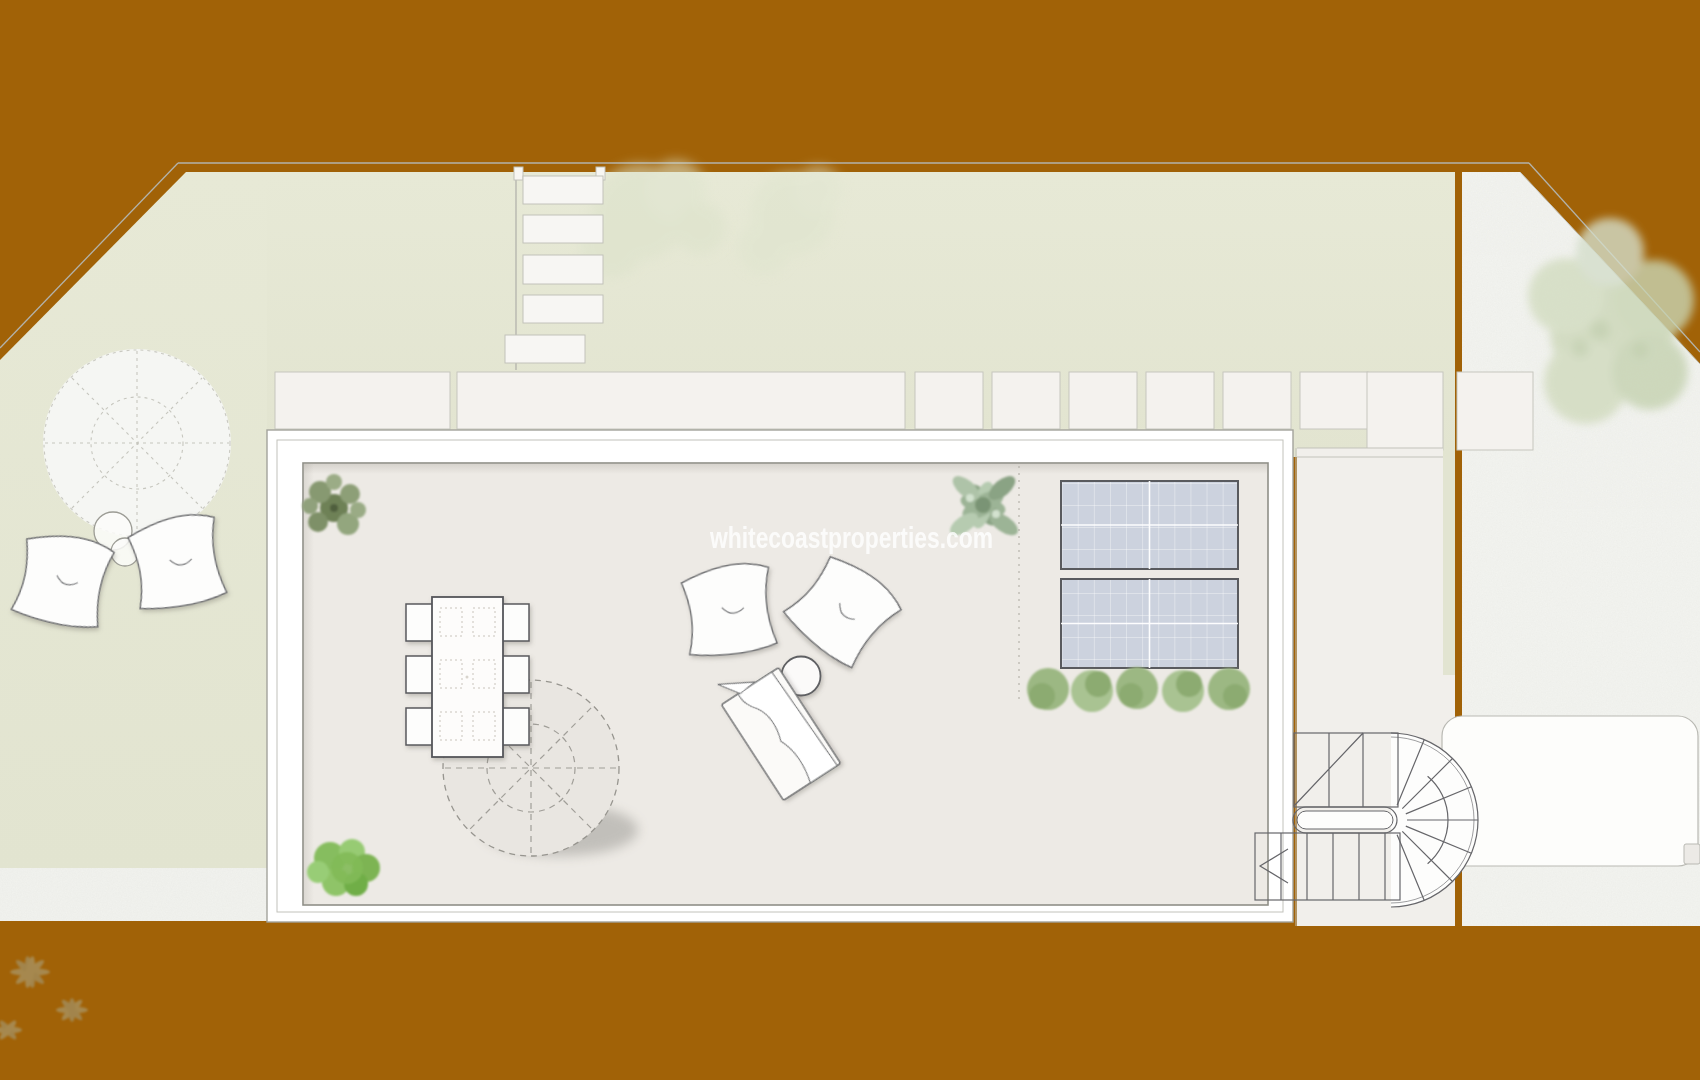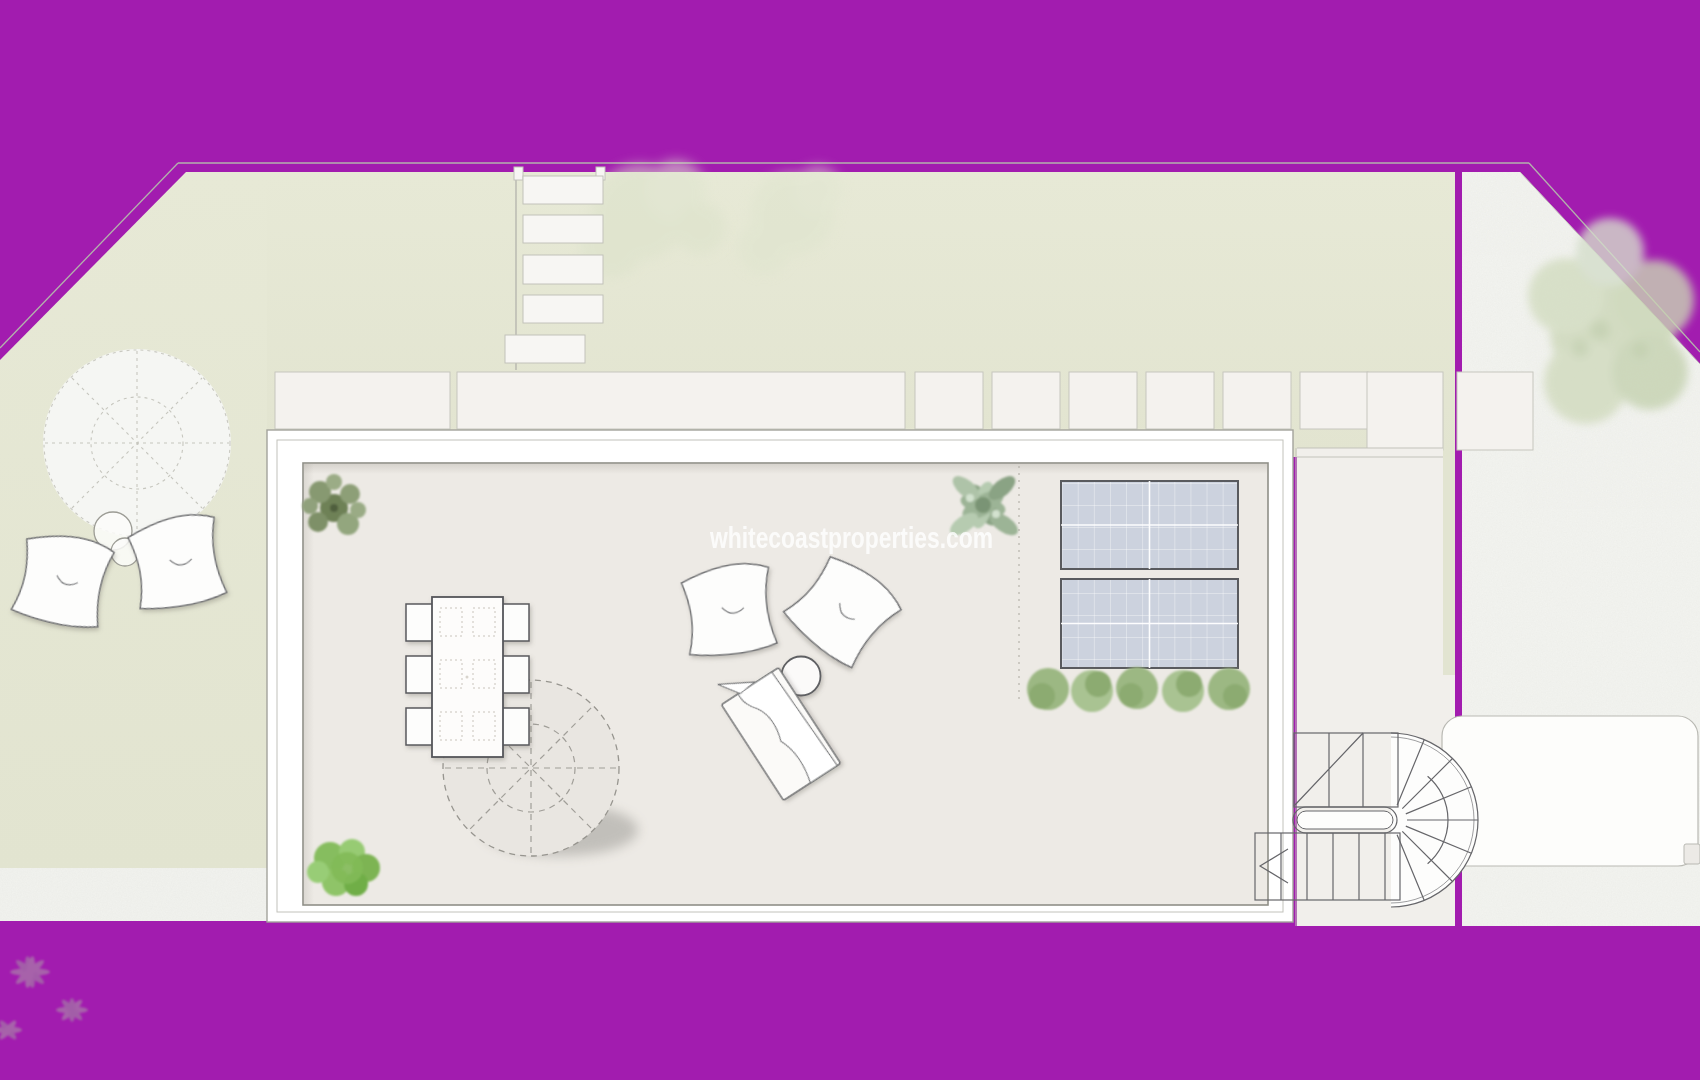--- a/index.html
+++ b/index.html
@@ -1,16 +1,16 @@
 <!DOCTYPE html>
 <html><head>
 <meta charset="utf-8">
 <style>
   html,body{margin:0;padding:0;background:#ffffff;}
-  .stage{position:relative;width:1700px;height:1080px;background:#a21caf;overflow:hidden;
+  .stage{position:relative;width:1700px;height:1080px;background:#a16207;overflow:hidden;
          font-family:"Liberation Sans",sans-serif;}
   svg{display:block}
   .ln{stroke:#66666a;stroke-width:1.2;fill:none}
   .thin{stroke:#b3b3ac;stroke-width:1.3;fill:none}
   .thin2{stroke:#c3c3bb;stroke-width:1;fill:none}
   .furn{fill:#fdfdfc;stroke:#595a5e;stroke-width:1.5}
   .stone{fill:#f7f6f3;stroke:#c2c2ba;stroke-width:1}
   .paver{fill:#f4f2ee;stroke:#c6c6be;stroke-width:1}
   .dashA{stroke-dasharray:6,5}
   .dashB{stroke-dasharray:3,4}

